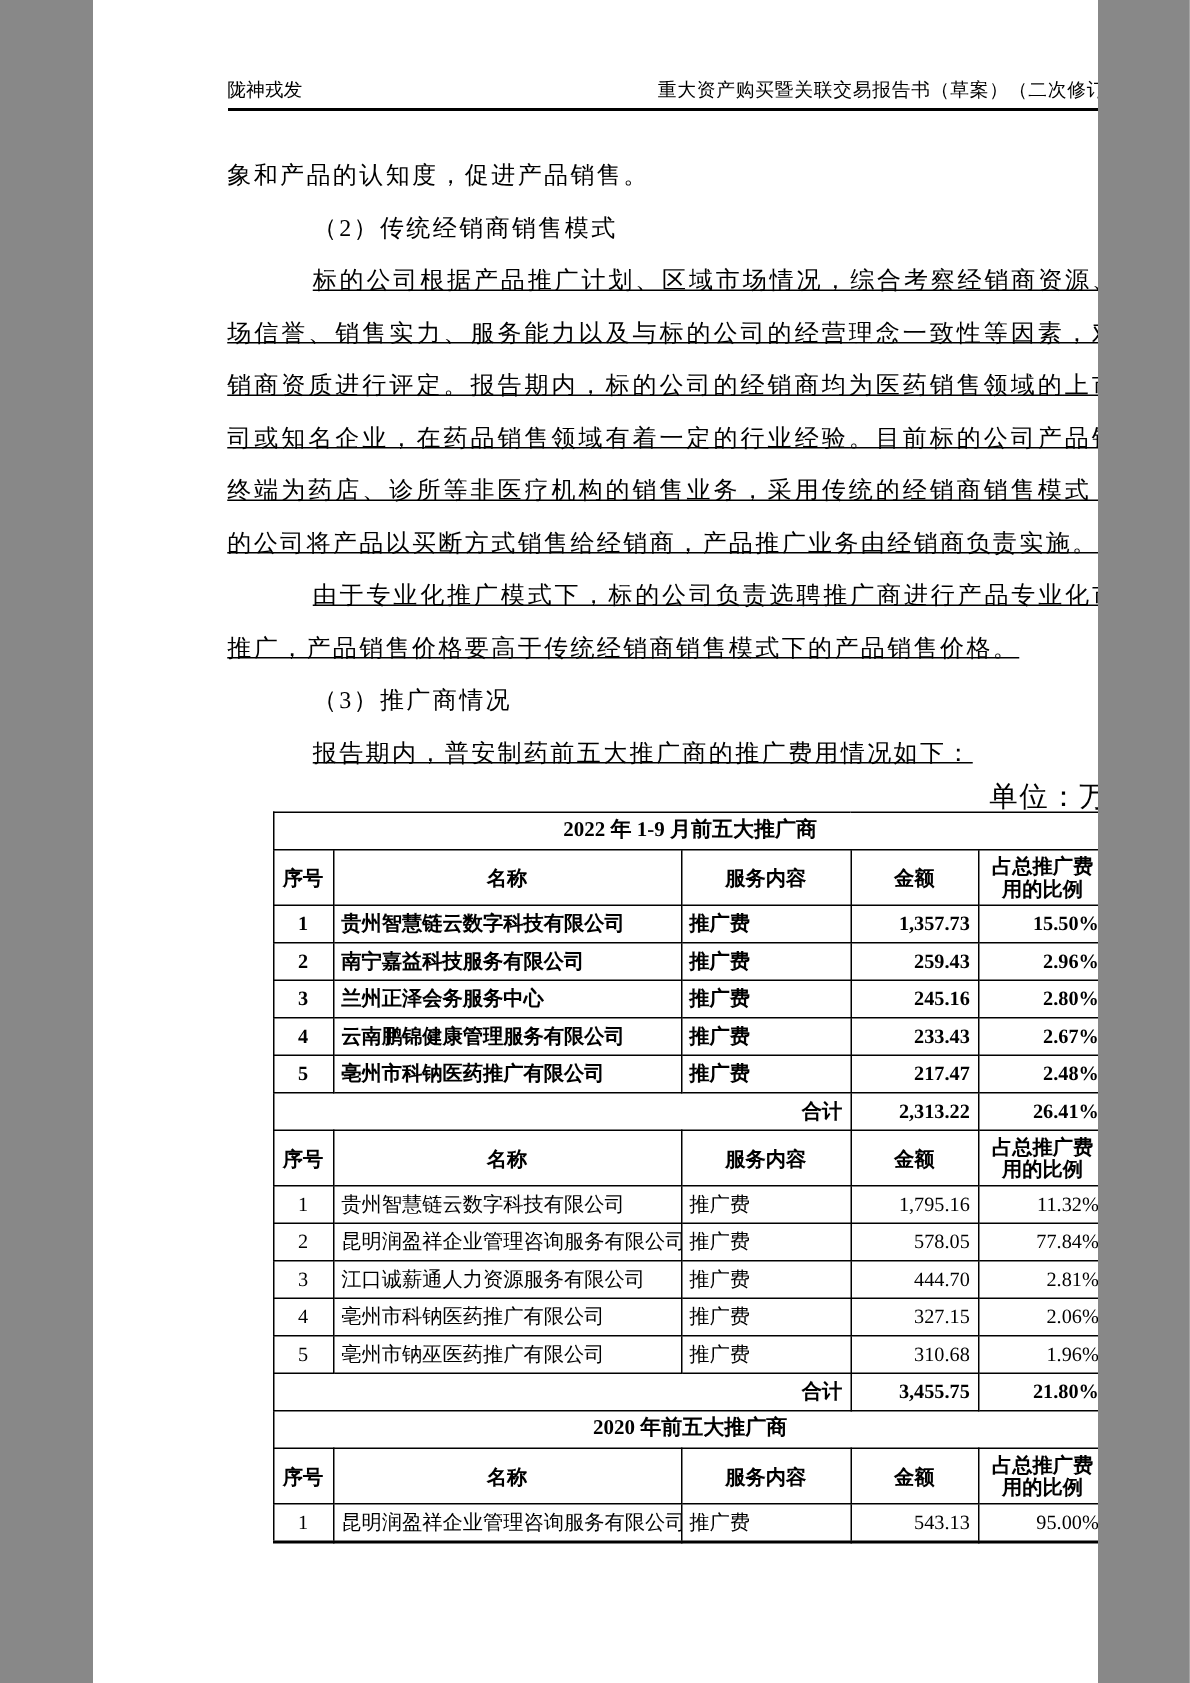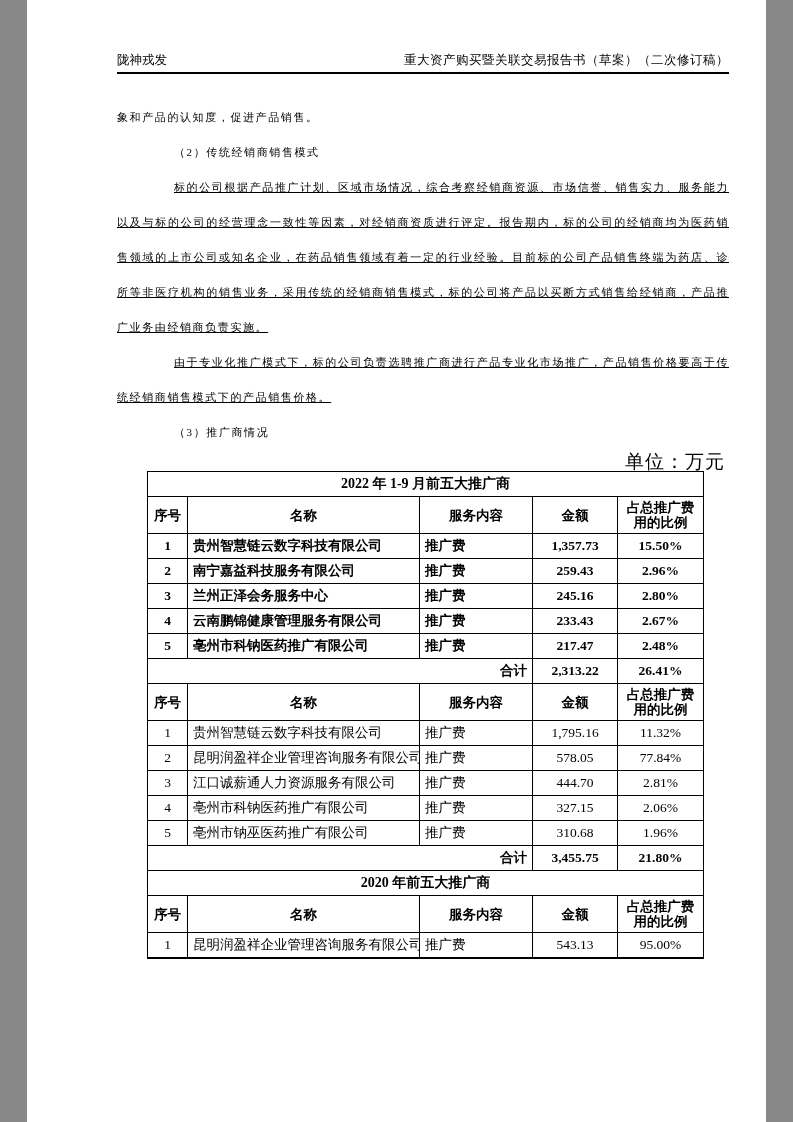--- a/index.html
+++ b/index.html
@@ -1,32 +1,32 @@
 <!DOCTYPE html>
 <html><head>
 <meta charset="utf-8">
 <style>
   html,body { margin:0; padding:0; background:#888; }
   .page {
-    width:739px; height:1122px; background:#ffffff; margin:0 auto;
+    width:670px; height:1122px; background:#ffffff; margin:0 auto;
     font-family:"Liberation Serif","DejaVu Serif",serif; color:#000;
     position:relative; overflow:hidden; box-sizing:border-box;
   }
   .content { margin:0 91px 0 90px; width:612px; }
 
   
   .doc-header {
     display:flex; justify-content:space-between; align-items:flex-end;
     padding-top:52px; padding-bottom:4px; border-bottom:2px solid #000;
     font-size:12.5px; line-height:16px;
   }
   .doc-header .hdr-right { letter-spacing:0.5px; }
 
   
-  .bodytext p { margin:0; font-size:11px; line-height:35px;
+  .bodytext p { margin:0; font-size:16px; line-height:35px;
     letter-spacing:1.6px; text-align:justify; }
   .bodytext .first { margin-top:26px; }
   .bodytext .heading { text-align:left; text-indent:57px; }
   .bodytext .indent { text-indent:57px;text-decoration:underline; }
 
   .unit-note { text-align:right; font-size:19px; line-height:18px;
     margin-top:3px; padding-right:4px; letter-spacing:1px; }
 
   
   table.promoters { border-collapse:collapse; table-layout:fixed;
@@ -35,21 +35,21 @@
   table.promoters td { border:1px solid #000; padding:0 5px;
     height:24px; line-height:16px; overflow:hidden; white-space:nowrap; }
   td.sec-title { border-top:2.5px solid #000; border-left:1px solid #000;
     border-right:1px solid #000; text-align:center; font-weight:bold;
     font-size:14px; height:22px; }
   tr.cols td { font-weight:bold; text-align:center; height:36px;
     white-space:normal; line-height:15px; vertical-align:middle; }
   td.c-idx { text-align:center; }
   td.c-name { text-align:left;margin-top:12px; }
   td.c-svc { text-align:left; }
-  td.c-amt, td.c-ratio { text-align:center; padding-right:6px; }
+  td.c-amt, td.c-ratio { text-align:right; padding-right:6px; }
   tr.s-bold td { font-weight:bold; }
   tr.total td { font-weight:bold; }
   td.t-label { text-align:right; }
 
   .page-footer { width:586px; text-align:right; font-weight:bold;
     font-size:12.5px; line-height:15px; margin-top:6px; }
 </style>
 </head>
 <body>
 
@@ -60,20 +60,21 @@
       <span class="hdr-left">陇神戎发</span>
       <span class="hdr-right">重大资产购买暨关联交易报告书（草案）（二次修订稿）</span>
     </div>
 
     <div class="bodytext">
       <p class="first">象和产品的认知度，促进产品销售。</p>
       <p class="heading">（2）传统经销商销售模式</p>
       <p class="indent">标的公司根据产品推广计划、区域市场情况，综合考察经销商资源、市场信誉、销售实力、服务能力以及与标的公司的经营理念一致性等因素，对经销商资质进行评定。报告期内，标的公司的经销商均为医药销售领域的上市公司或知名企业，在药品销售领域有着一定的行业经验。目前标的公司产品销售终端为药店、诊所等非医疗机构的销售业务，采用传统的经销商销售模式，标的公司将产品以买断方式销售给经销商，产品推广业务由经销商负责实施。</p>
       <p class="indent">由于专业化推广模式下，标的公司负责选聘推广商进行产品专业化市场推广，产品销售价格要高于传统经销商销售模式下的产品销售价格。</p>
       <p class="heading">（3）推广商情况</p>
+      <p class="indent">报告期内，普安制药前五大推广商的推广费用情况如下：</p>
     </div>
 
     <div class="unit-note">单位：万元</div>
 
     <table class="promoters">
       <colgroup>
         <col style="width:40px">
           <col style="width:232px">
           <col style="width:113px">
         <col style="width:85px">

